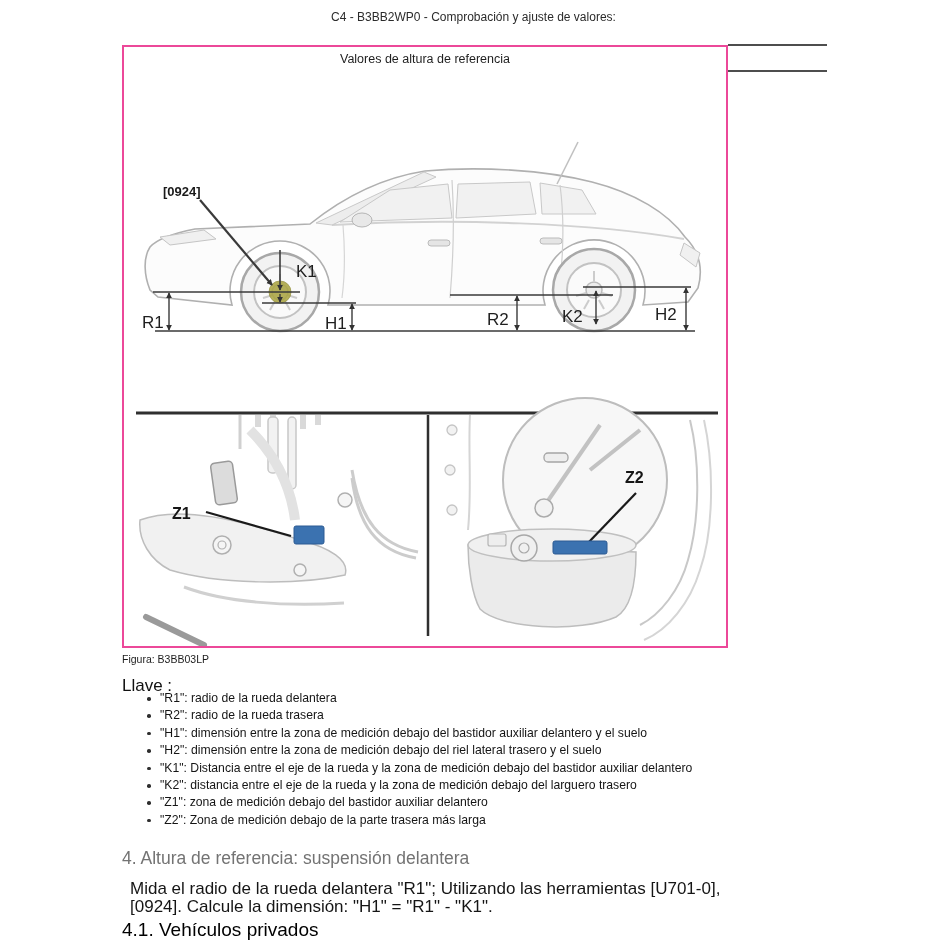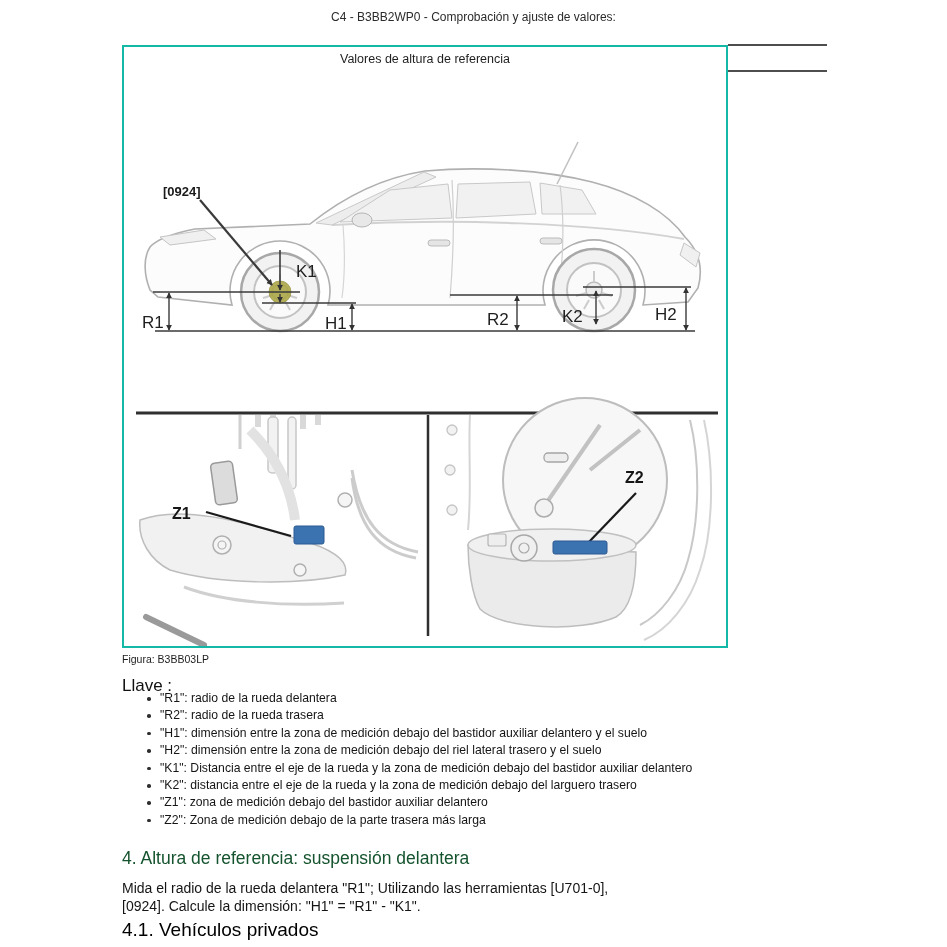--- a/index.html
+++ b/index.html
@@ -1,29 +1,29 @@
 <!DOCTYPE html>
 <html><head>
 <meta charset="utf-8">
 <style>
   html,body{margin:0;padding:0;background:#ffffff;}
   body{width:947px;height:947px;position:relative;overflow:hidden;
        font-family:"Liberation Sans",sans-serif;color:#1a1a1a;}
   .abs{position:absolute;}
   .top-header{top:10px;left:0;width:100%;text-align:center;font-size:12px;color:#2b2b2b;}
-  .figure-box{left:122px;top:45px;width:602px;height:599px;border:2px solid #14b8a6;background:#fff;}
+  .figure-box{left:122px;top:45px;width:602px;height:599px;border:2px solid #ec4899;background:#fff;}
   .figure-title{position:absolute;top:5px;left:0;width:100%;text-align:center;font-size:12.5px;color:#1f1f1f;}
   .line-ext{background:#4e4e4e;}
   .caption{left:122px;top:653px;font-size:10.5px;color:#1c1c1c;}
   .llave{left:122px;top:676px;font-size:17px;color:#111;}
   ul.key-list{left:122px;top:690px;margin:0;padding:0;list-style:none;width:700px;}
   ul.key-list li{position:relative;padding-left:38px;font-size:12.2px;line-height:17.4px;color:#151515;}
   ul.key-list li .dot{position:absolute;left:25px;top:7px;width:3.5px;height:3.5px;border-radius:50%;background:#2e2e2e;}
-  .h4{left:122px;top:848px;font-size:17.5px;font-weight:400;color:#14532d;}
-  .para{left:122px;top:880px;font-size:14px;line-height:17.8px;color:#151515;}
+  .h4{left:122px;top:848px;font-size:17.5px;font-weight:400;color:#737373;}
+  .para{left:130px;top:880px;font-size:17px;line-height:17.8px;color:#151515;}
   .para span{display:block;}
   .h41{left:122px;top:919px;font-size:19px;font-weight:400;color:#000;}
   svg text{font-family:"Liberation Sans",sans-serif;}
   .dimlabel{font-size:17px;fill:#1f1f1f;}
   .zlabel{font-size:16px;font-weight:600;fill:#161616;}
   .toolref{font-size:13px;font-weight:600;fill:#1a1a1a;}
 </style>
 </head>
 <body>
 

